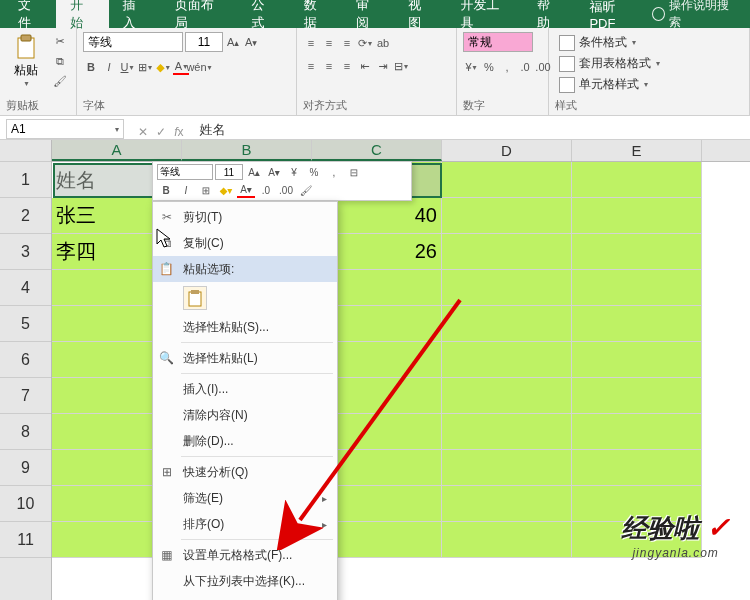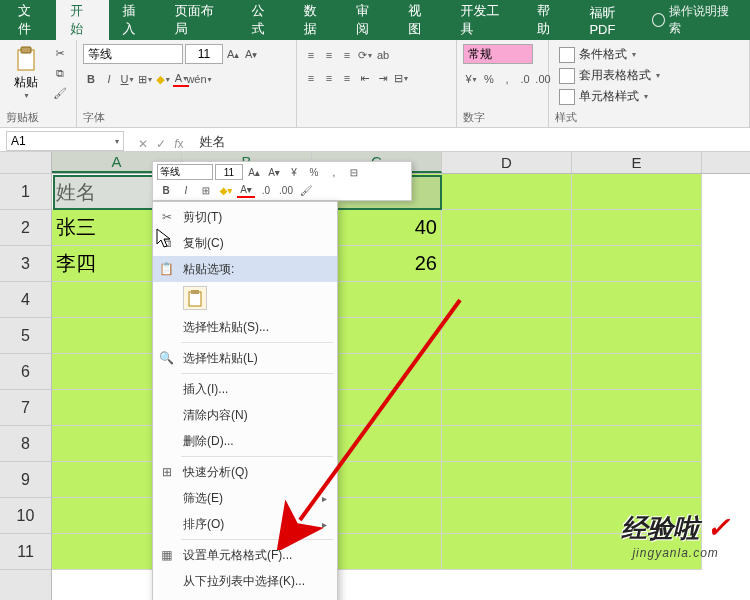--- a/index.html
+++ b/index.html
@@ -1,19 +1,19 @@
 <!DOCTYPE html>
 <html><head>
 <meta charset="utf-8">
 <style>
 * { box-sizing: border-box; margin: 0; padding: 0; }
 body { font-family: "Microsoft YaHei", sans-serif; font-size: 12px; background: #fff; width: 750px; height: 600px; overflow: hidden; position: relative; }
 
 
-.title-tabs { background: #217346; height: 40px; display: flex; align-items: center; color: #fff; padding: 0 4px; }
+.title-tabs { background: #217346; height: 28px; display: flex; align-items: center; color: #fff; padding: 0 4px; }
 .title-tab { padding: 6px 14px; font-size: 13px; cursor: pointer; }
 .title-tab.active { background: #f3f3f3; color: #217346; }
 .tell-me { display: flex; align-items: center; margin-left: auto; margin-right: 10px; opacity: 0.9; }
 .bulb-icon { width: 14px; height: 14px; border: 1.5px solid #fff; border-radius: 50%; margin-right: 4px; position: relative; }
 
 
 .ribbon { background: #f3f3f3; height: 88px; display: flex; border-bottom: 1px solid #d0d0d0; }
 .ribbon-group { border-right: 1px solid #d0d0d0; display: flex; flex-direction: column; padding: 2px 6px 0; }
 .ribbon-group-content { display: flex; flex: 1; align-items: flex-start; gap: 4px; padding-top: 2px; }
 .ribbon-group-label { text-align: left; font-size: 11px; color: #666; padding: 2px 0; }
@@ -169,20 +169,21 @@
       </div>
       <div class="btn-row">
         <span class="tiny-icon">≡</span>
         <span class="tiny-icon">≡</span>
         <span class="tiny-icon">≡</span>
         <span class="tiny-icon">⇤</span>
         <span class="tiny-icon">⇥</span>
         <span class="tiny-icon">⊟<span class="dropdown-arrow">▾</span></span>
       </div>
     </div>
+    <div class="ribbon-group-label">对齐方式</div>
   </div>
 
   <div class="ribbon-group" style="width:92px">
     <div class="ribbon-group-content" style="flex-direction:column">
       <input class="numfmt-input" value="常规" style="">
       <div class="btn-row">
         <span class="tiny-icon">¥<span class="dropdown-arrow">▾</span></span>
         <span class="tiny-icon">%</span>
         <span class="tiny-icon">,</span>
         <span class="tiny-icon">.0</span>

